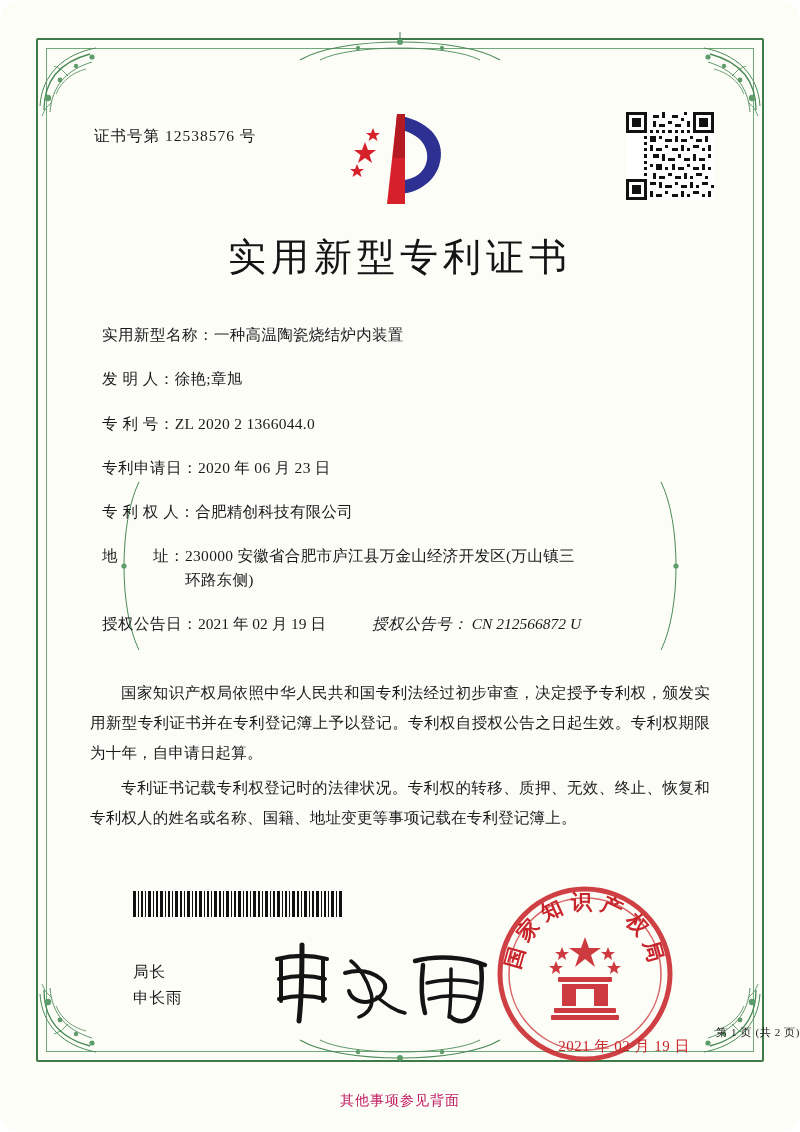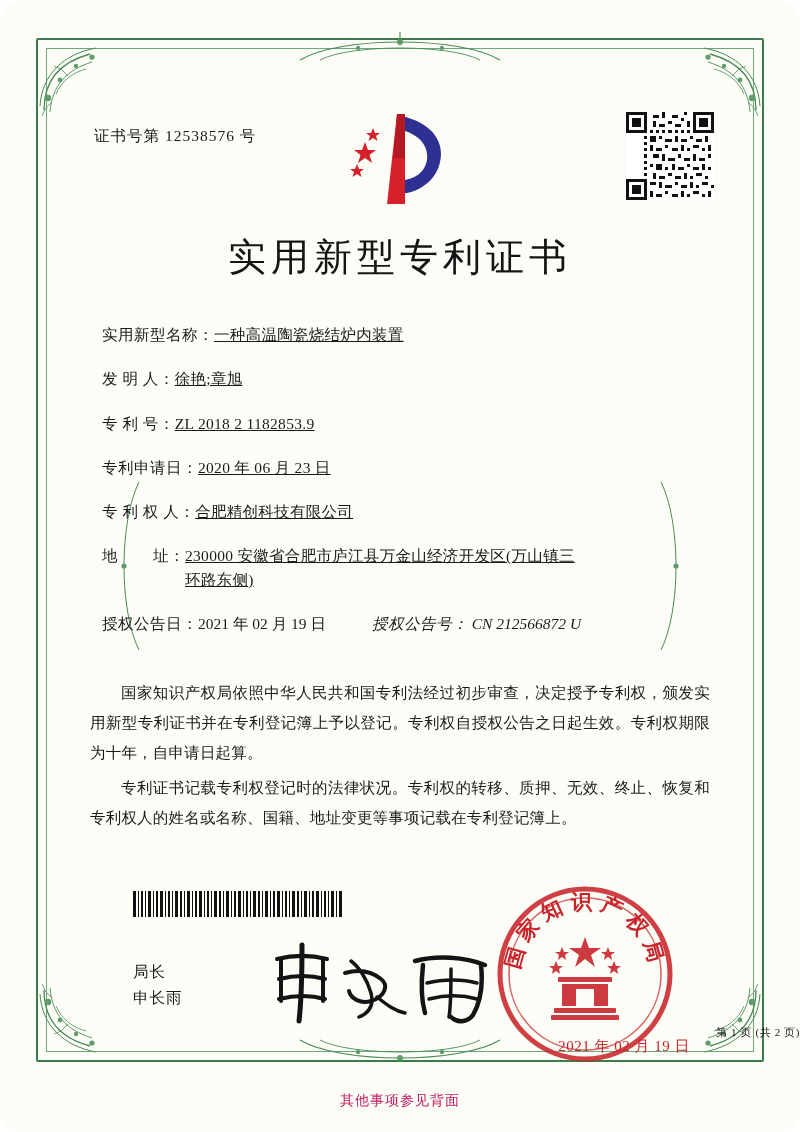--- a/index.html
+++ b/index.html
@@ -124,21 +124,20 @@
     line-height: 1.5;
   }
   .field-label {
     flex: 0 0 auto;
     white-space: pre;
     letter-spacing: 0.5px;
   }
   .field-value {
     flex: 1 1 auto;
     letter-spacing: 0.3px;
-    text-decoration: underline;
   }
   .field-value .cont {
     display: block;
     padding-left: 0;
   }
   .field-row.split .pair2 {
     margin-left: 46px;
     white-space: nowrap;
     font-style: italic;
   }
@@ -483,21 +482,21 @@
         <span class="field-value">一种高温陶瓷烧结炉内装置</span>
       </div>
 
       <div class="field-row">
         <span class="field-label">发 明 人：</span>
         <span class="field-value">徐艳;章旭</span>
       </div>
 
       <div class="field-row">
         <span class="field-label">专 利 号：</span>
-        <span class="field-value">ZL 2018 2 1182853.9</span>
+        <span class="field-value">ZL 2020 2 1366044.0</span>
       </div>
 
       <div class="field-row">
         <span class="field-label">专利申请日：</span>
         <span class="field-value">2020 年 06 月 23 日</span>
       </div>
 
       <div class="field-row">
         <span class="field-label">专 利 权 人：</span>
         <span class="field-value">合肥精创科技有限公司</span>

